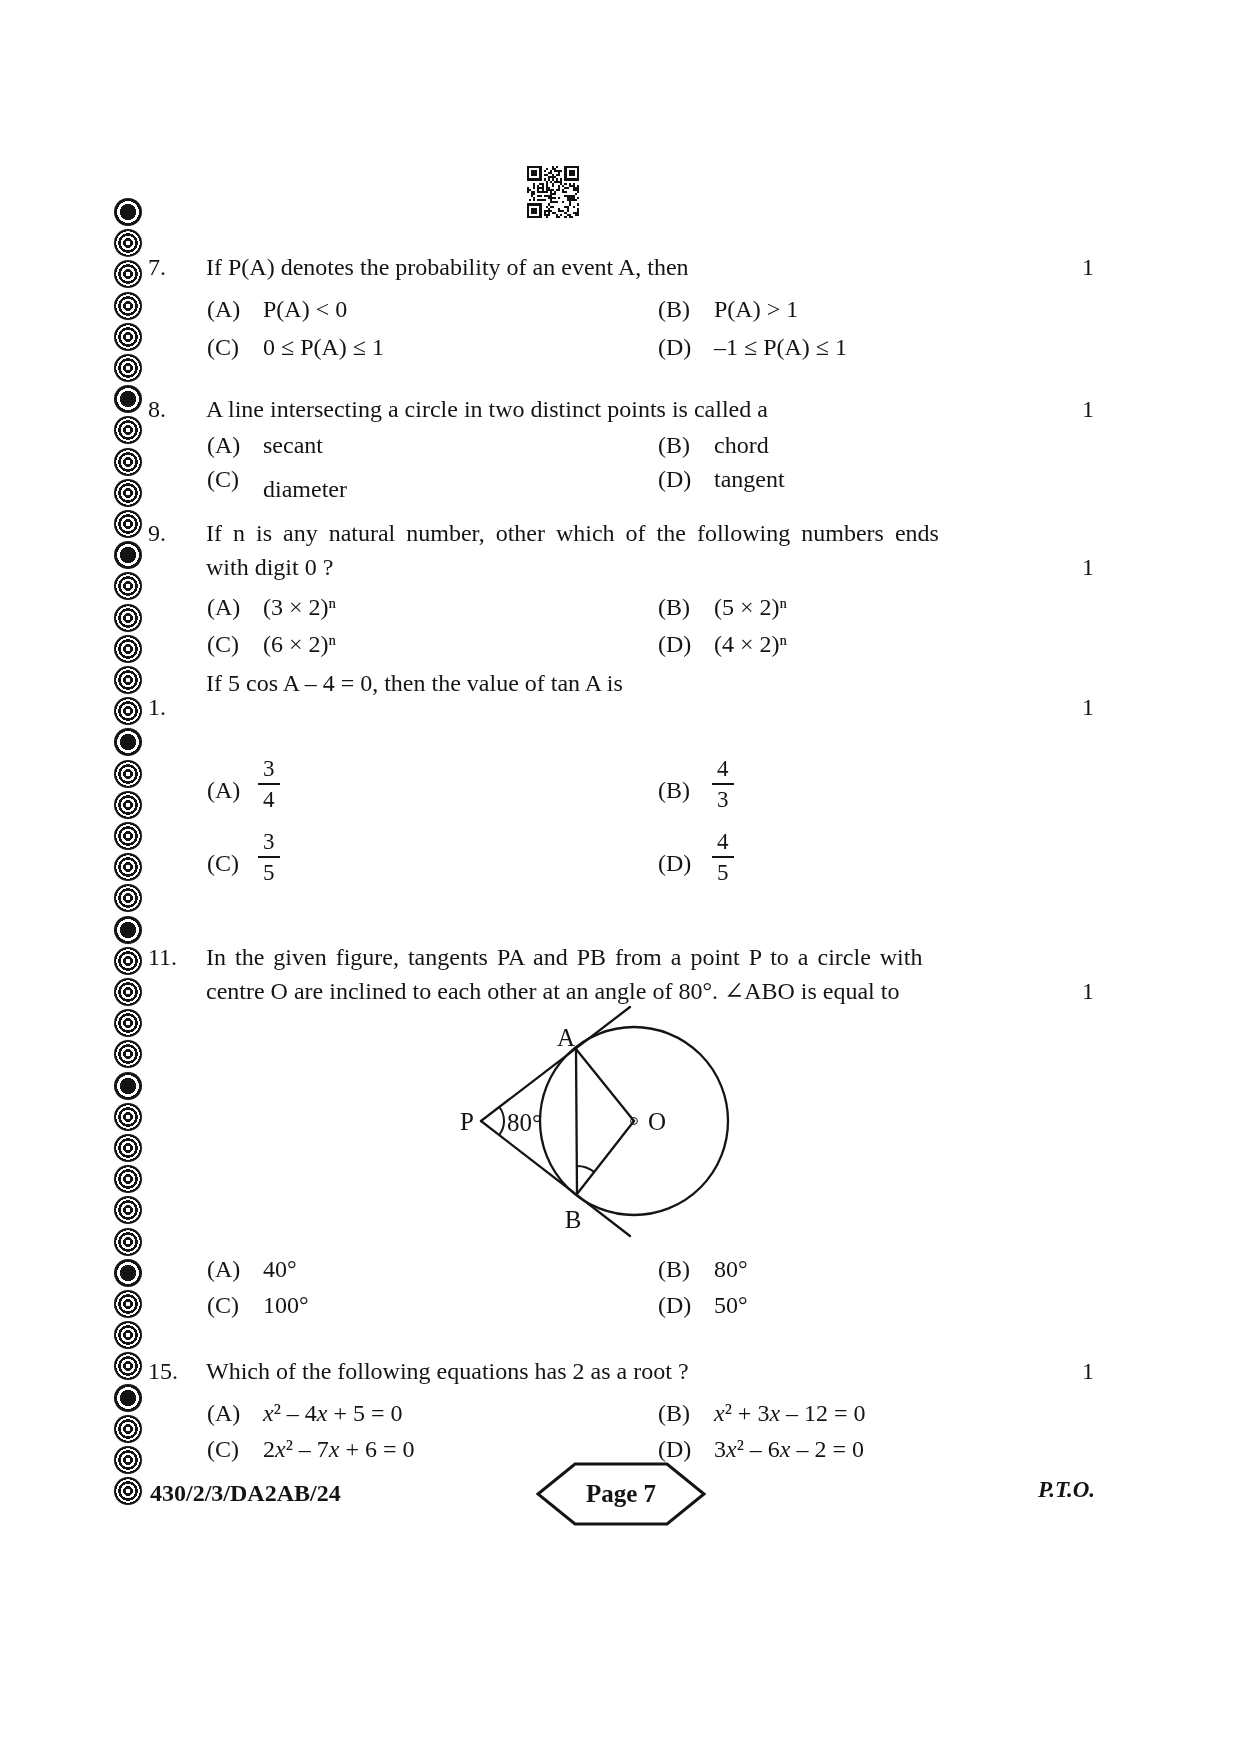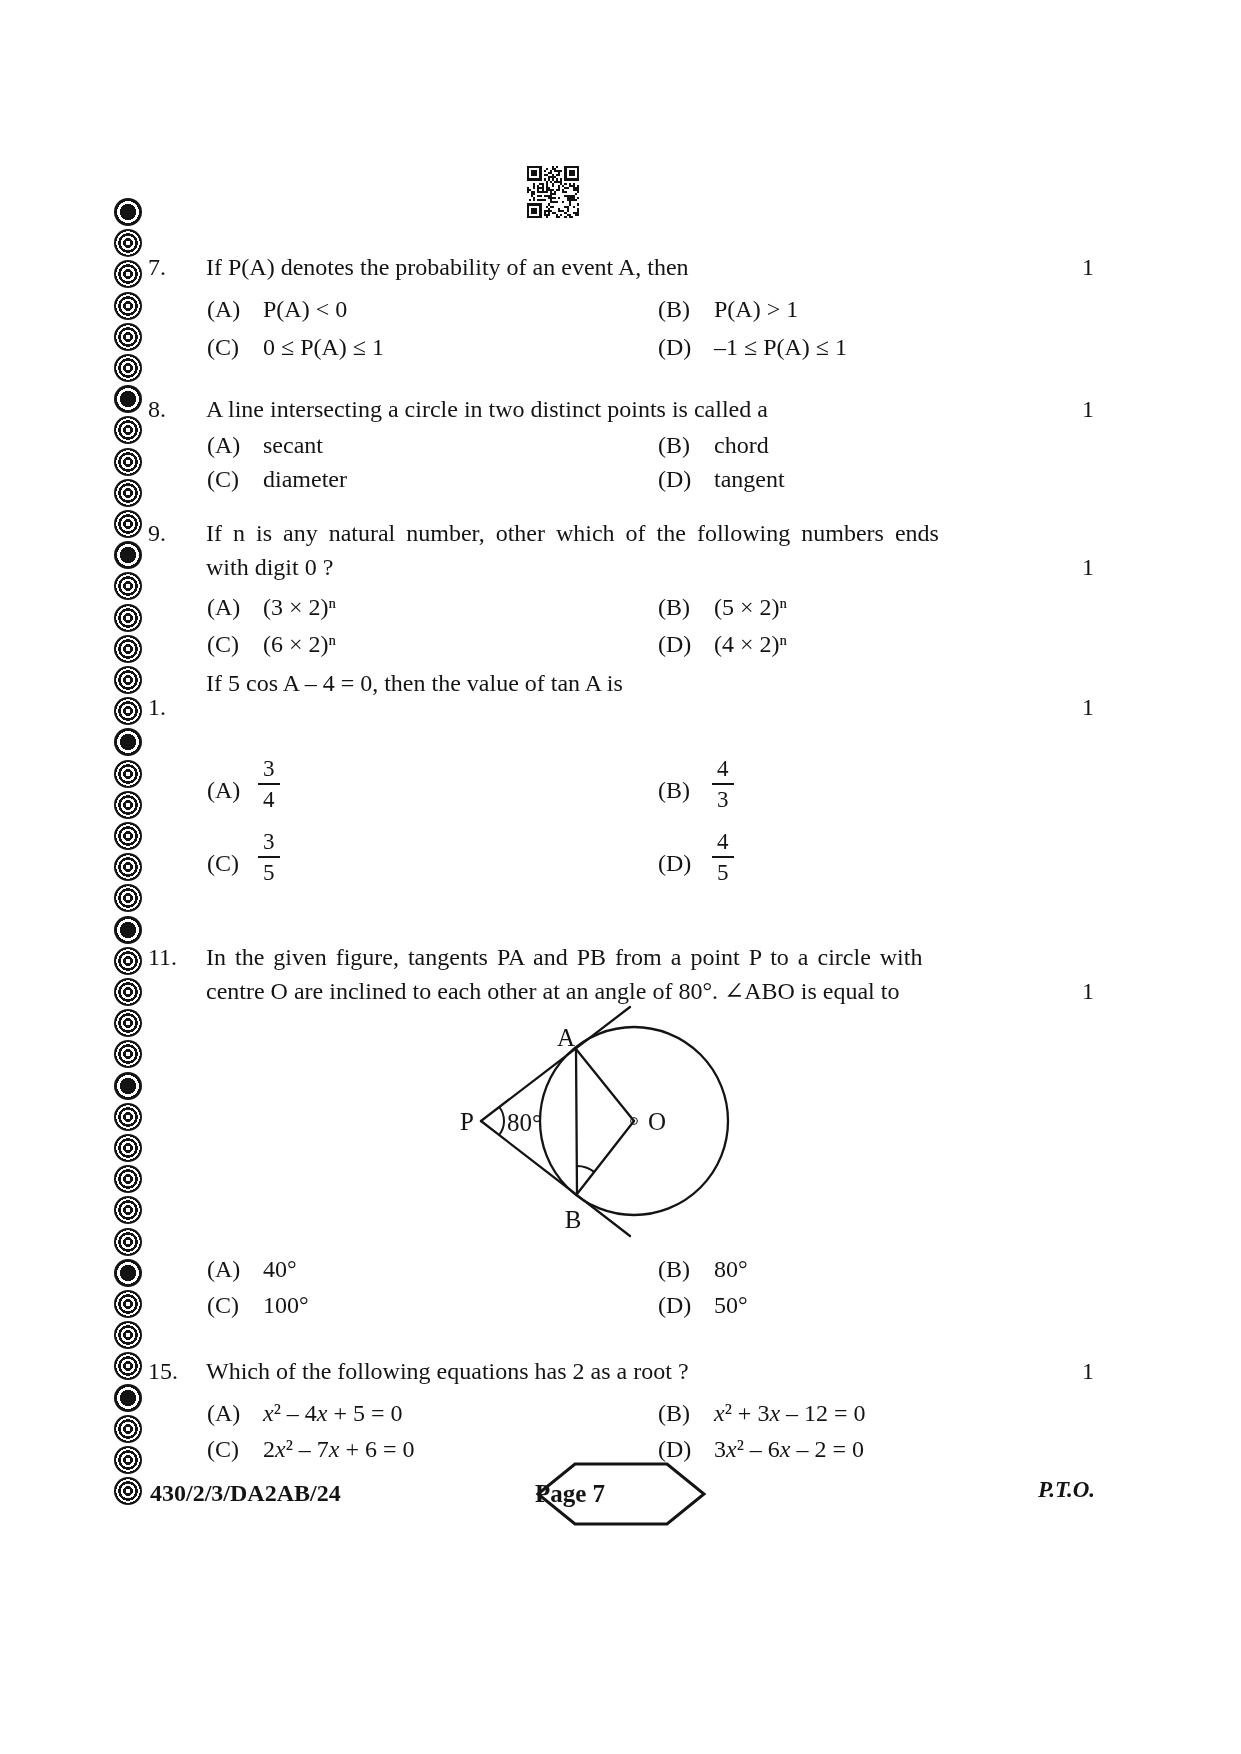--- a/index.html
+++ b/index.html
@@ -28,21 +28,21 @@
   .reg-ring{background:radial-gradient(circle closest-side,
       #ffffff 0 2.2px,#141414 2.2px 4.8px,#ffffff 4.8px 7.2px,
       #141414 7.2px 9.8px,#ffffff 9.8px 11.6px,#141414 11.6px 14px);}
   .reg-filled{background:radial-gradient(circle closest-side,
       #141414 0 8.2px,#ffffff 8.2px 10.8px,#141414 10.8px 14px);}
   .footer-code{left:150px;top:1476px;font-weight:bold;font-size:24px;}
   .footer-pto{left:1000px;top:1477px;width:95px;text-align:right;
               font-weight:bold;font-style:italic;font-size:23px;}
   .hexwrap{left:535px;top:1461px;width:172px;height:66px;}
   .hexlabel{position:absolute;left:0;top:0;width:172px;height:66px;
-            line-height:66px;text-align:left;font-weight:bold;font-size:25px;}
+            line-height:66px;text-align:center;font-weight:bold;font-size:25px;}
   .figlbl{font-size:25px;fill:#141414;font-family:"Liberation Serif","DejaVu Serif",serif;}
   svg.fig line,svg.fig path,svg.fig circle{stroke:#141414;fill:none;}
 </style>
 </head>
 <body>
 
 <div class="page">
 
   <div>
       <div class="reg reg-filled" style="top: 198px;"></div>
@@ -394,21 +394,21 @@
 
   <section>
     <div class="abs t qnum" style="top:392px">8.</div>
     <div class="abs t qtext" style="top:392px">A line intersecting a circle in two distinct points is called a</div>
     <div class="abs t mark" style="top:392px">1</div>
     <div class="abs t ol1" style="top:428px">(A)</div>
     <div class="abs t ov1" style="top:428px">secant</div>
     <div class="abs t ol2" style="top:428px">(B)</div>
     <div class="abs t ov2" style="top:428px">chord</div>
     <div class="abs t ol1" style="top:462px">(C)</div>
-    <div class="abs t ov1" style="top:462px">diameter</div>
+    <div class="abs t ov1" style="top:472px">diameter</div>
     <div class="abs t ol2" style="top:462px">(D)</div>
     <div class="abs t ov2" style="top:462px">tangent</div>
   </section>
 
   <section>
     <div class="abs t qnum" style="top:516px">9.</div>
     <div class="abs t qtext ws5" style="top:516px">If n is any natural number, other which of the following numbers ends</div>
     <div class="abs t qtext" style="top:550px">with digit 0 ?</div>
     <div class="abs t mark" style="top:550px">1</div>
     <div class="abs t ol1" style="top:590px">(A)</div>

